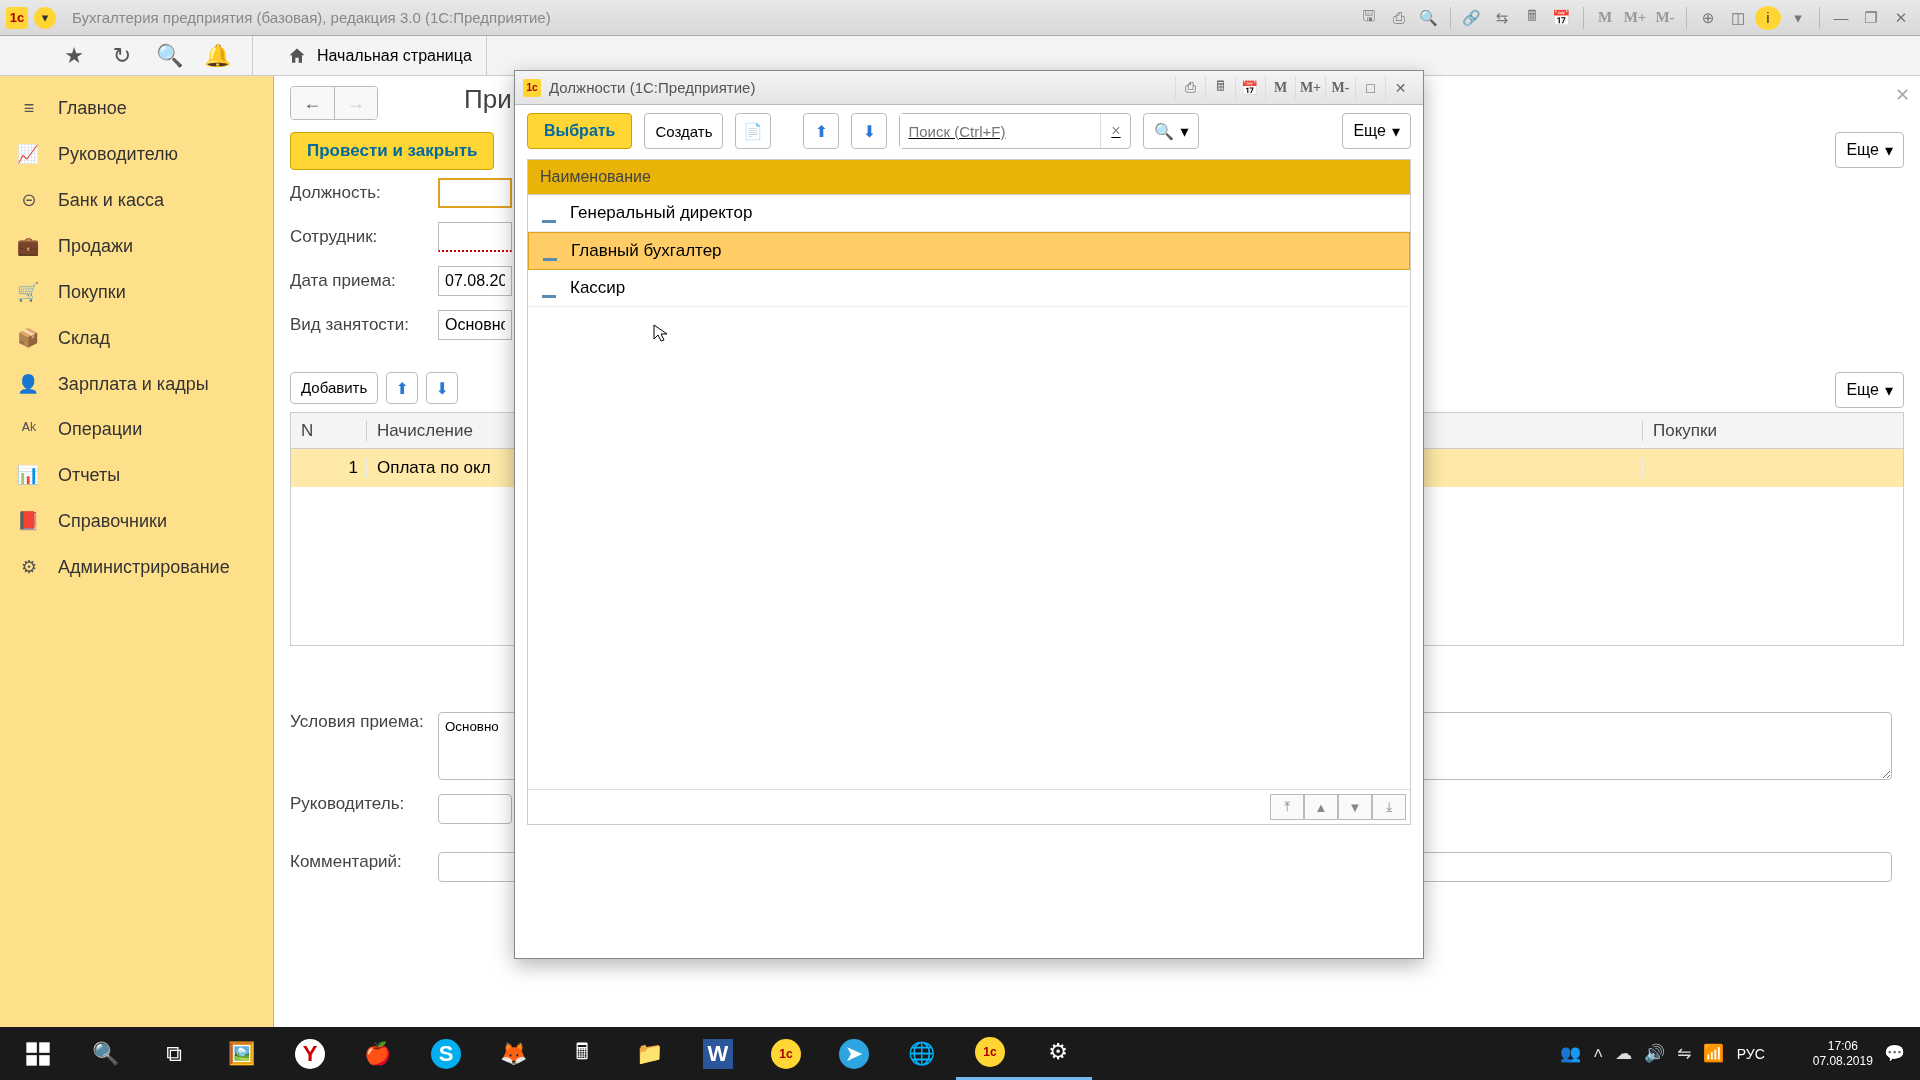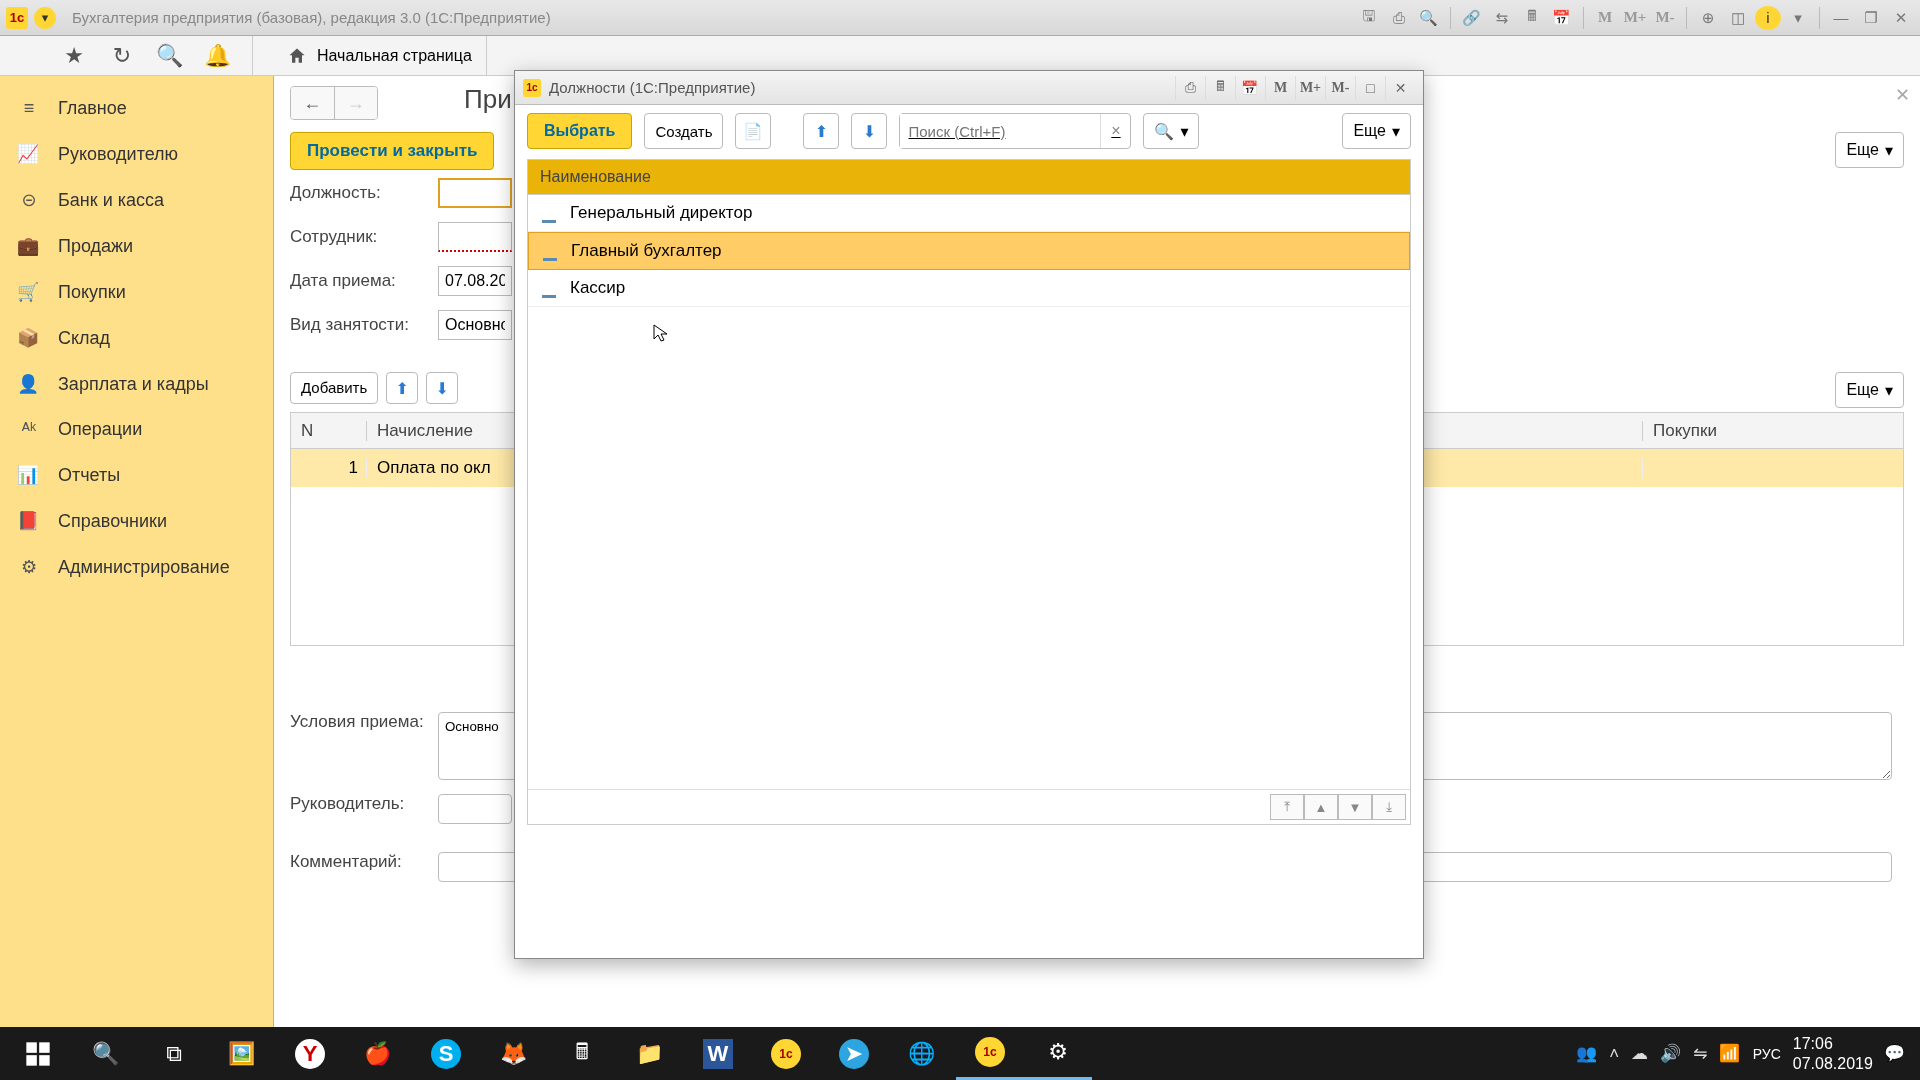--- a/index.html
+++ b/index.html
@@ -96,21 +96,21 @@
 .list-nav div { width:34px; height:26px; border:1px solid #bbb; display:flex;align-items:center;justify-content:center; background:#fafafa; font-size:13px; color:#888;}
 
 .cursor { position:absolute; top:323px; left:652px; pointer-events:none; z-index:1000; }
 
 
 .taskbar { position:absolute; bottom:0; left:0; width:1920px; height:53px; background:#1a1a1a; display:flex; align-items:center; padding:0 4px; }
 .tb-item { width:68px; height:53px; display:flex;align-items:center;justify-content:center; color:#fff; font-size:22px; }
 .tb-item svg { width:28px; height:28px; }
 .tb-group { display:flex; }
 .tray { margin-left:auto; display:flex; align-items:center; gap:12px; color:#fff; font-size:14px; padding-right:10px;}
-.tray .clock { text-align:left; line-height:1.2; font-size:16px;}
+.tray .clock { text-align:center; line-height:1.2; font-size:12px;margin-left:36px;}
 .tray .ic { font-size:17px; color:#ddd; }
 </style>
 </head>
 <body>
 
 <div class="main-window">
 
   <div class="titlebar">
     <div class="tb-left">
       <div class="tb-icon tb-1c">1c</div>

